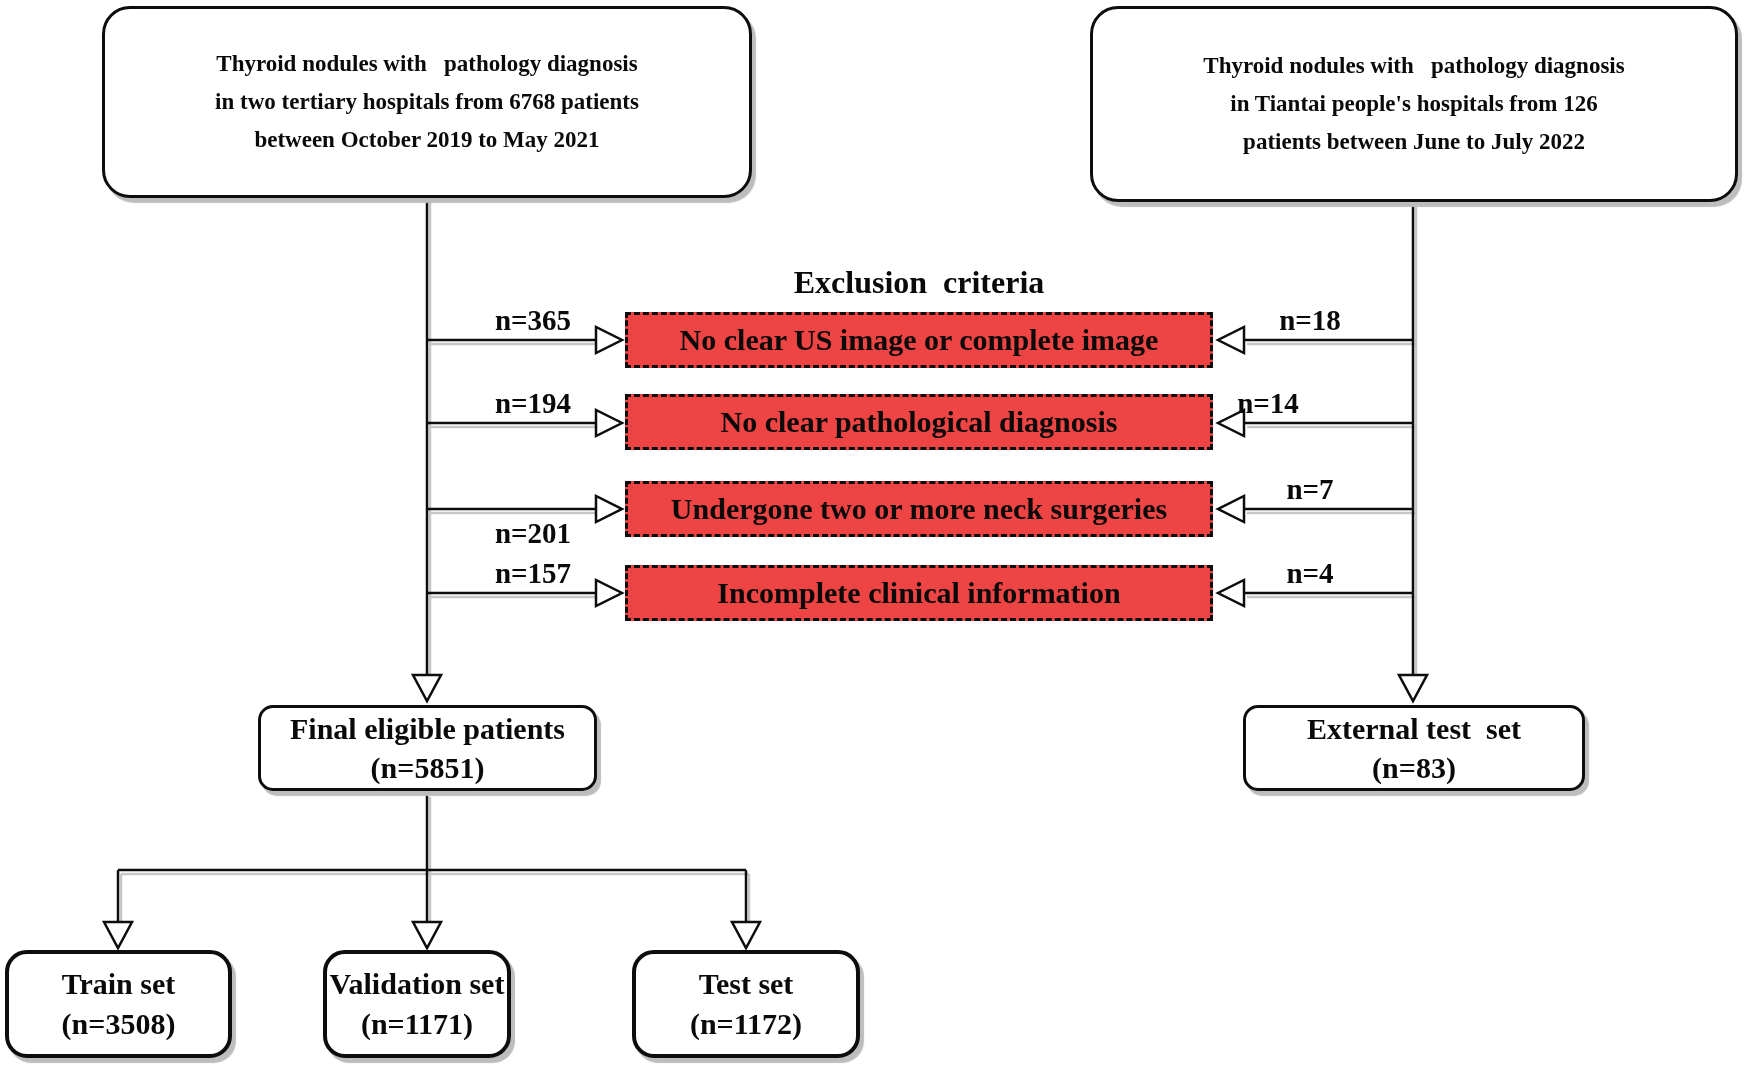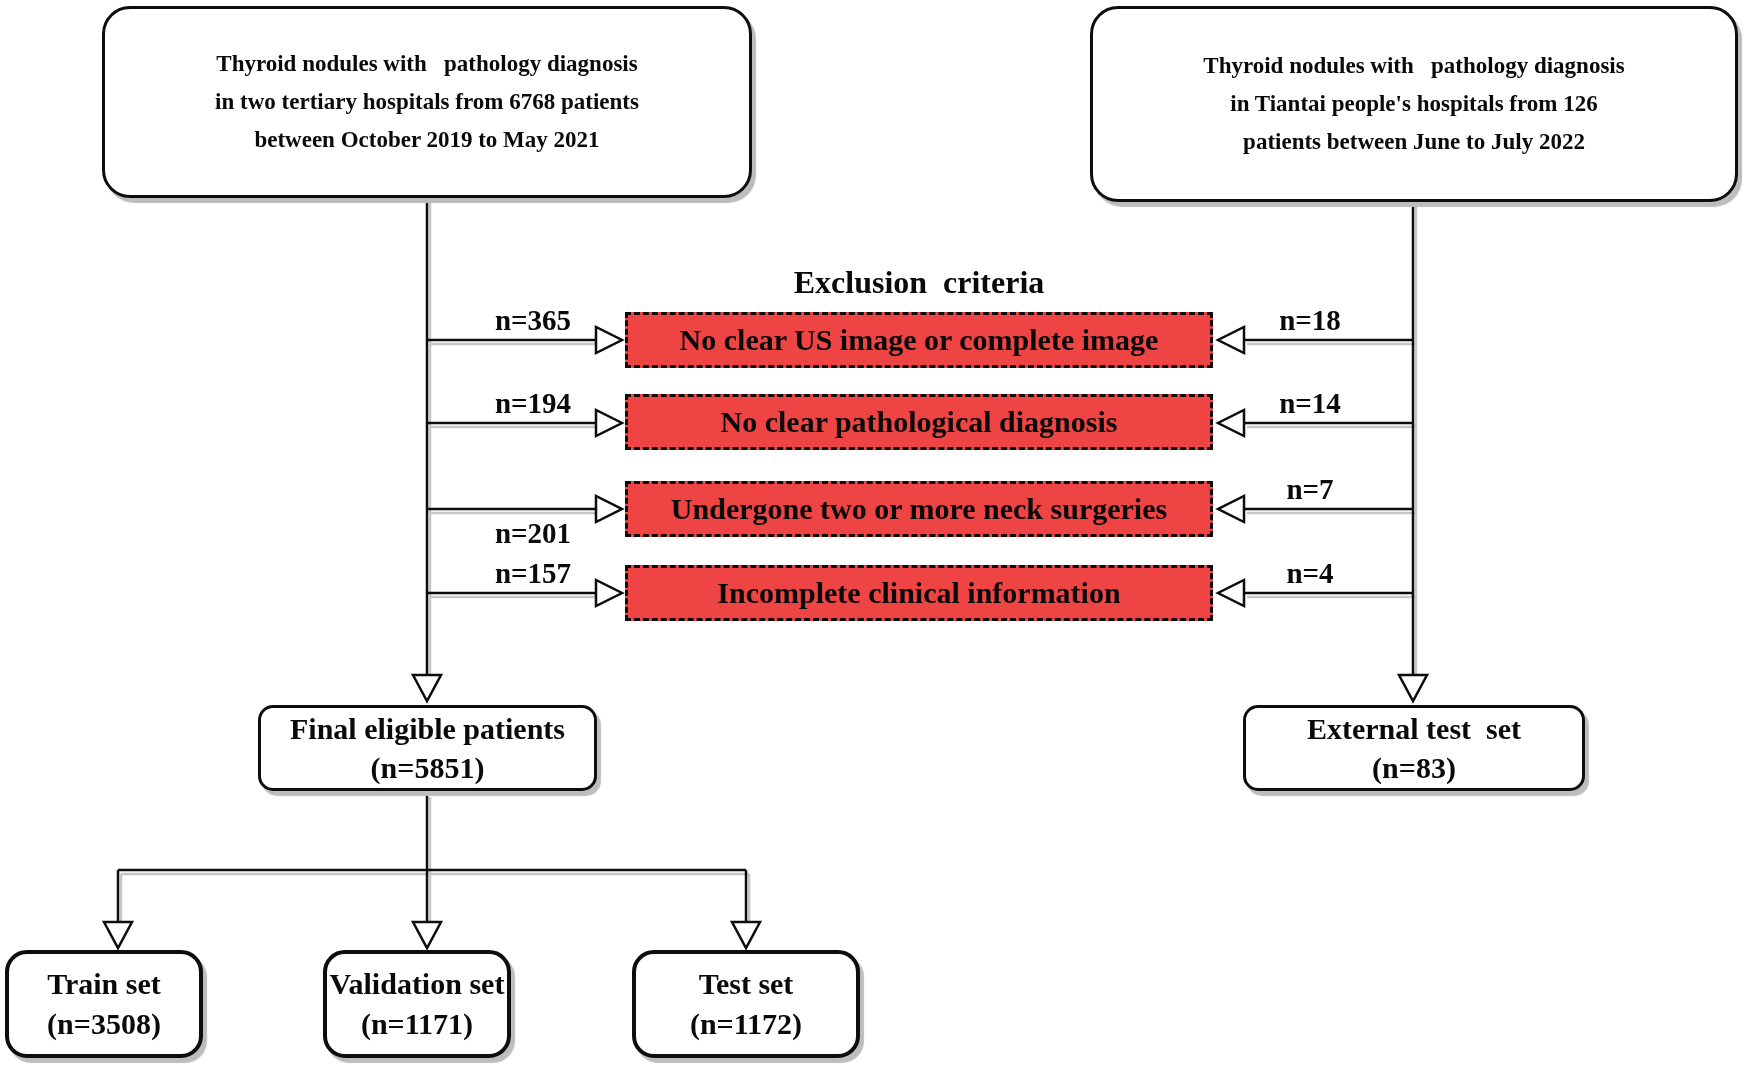--- a/index.html
+++ b/index.html
@@ -119,35 +119,35 @@
   <div class="xbox" style="top:565px;">
     <span class="line">Incomplete clinical information</span>
   </div>
 
   <div class="nlab" style="left:453px;top:303px;">n=365</div>
   <div class="nlab" style="left:453px;top:386px;">n=194</div>
   <div class="nlab" style="left:453px;top:472px;margin-top:44px;">n=201</div>
   <div class="nlab" style="left:453px;top:556px;">n=157</div>
 
   <div class="nlab" style="left:1230px;top:303px;">n=18</div>
-  <div class="nlab" style="left:1230px;top:386px;">n=14</div>
+  <div class="nlab" style="left:1188px;top:386px;">n=14</div>
   <div class="nlab" style="left:1230px;top:472px;">n=7</div>
   <div class="nlab" style="left:1230px;top:556px;">n=4</div>
 
   <div class="node solid mid" style="left:258px;top:705px;width:339px;height:86px;">
     <span class="line">Final eligible patients</span>
     <span class="line">(n=5851)</span>
   </div>
 
   <div class="node solid mid" style="left:1243px;top:705px;width:342px;height:86px;">
     <span class="line">External test  set</span>
     <span class="line">(n=83)</span>
   </div>
 
-  <div class="node solid leaf" style="left:5px;top:950px;width:198px;height:108px;">
+  <div class="node solid leaf" style="left:5px;top:950px;width:227px;height:108px;">
     <span class="line">Train set</span>
     <span class="line">(n=3508)</span>
   </div>
   <div class="node solid leaf" style="left:323px;top:950px;width:188px;height:108px;">
     <span class="line">Validation set</span>
     <span class="line">(n=1171)</span>
   </div>
   <div class="node solid leaf" style="left:632px;top:950px;width:228px;height:108px;">
     <span class="line">Test set</span>
     <span class="line">(n=1172)</span>

